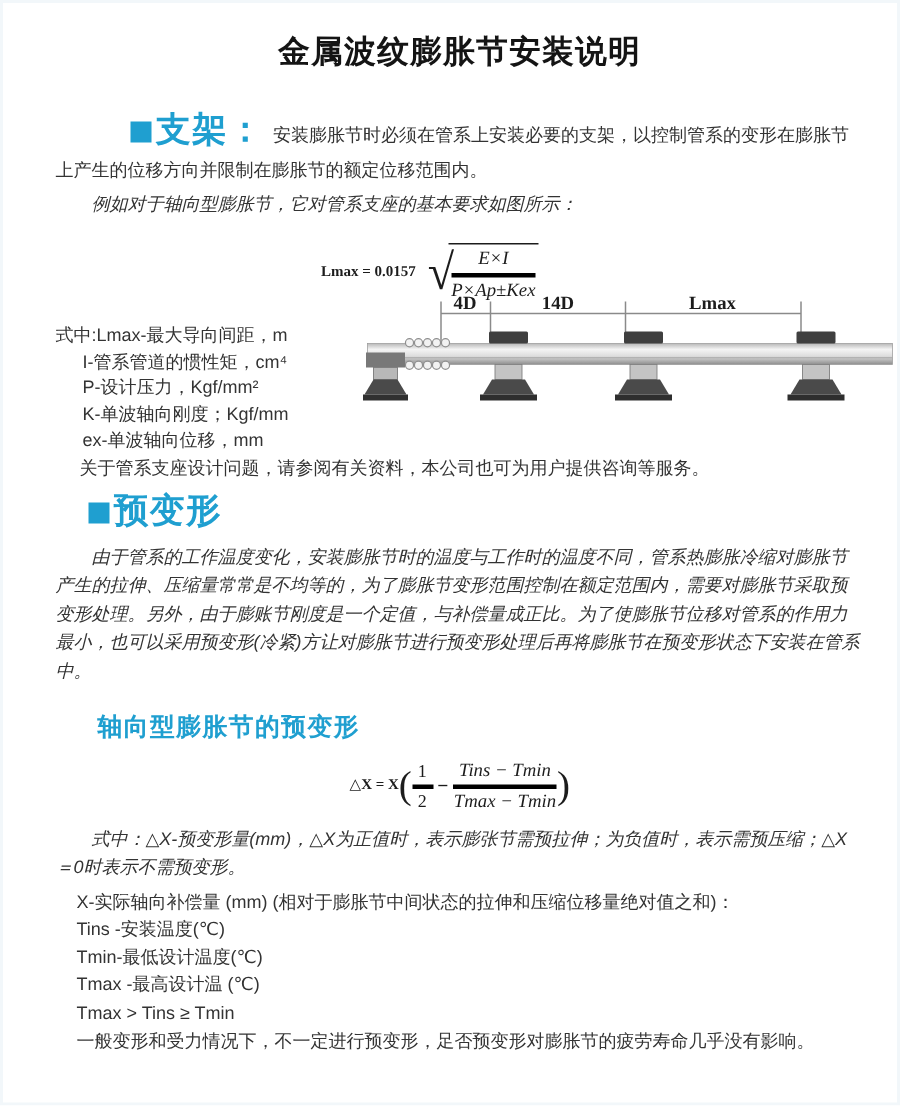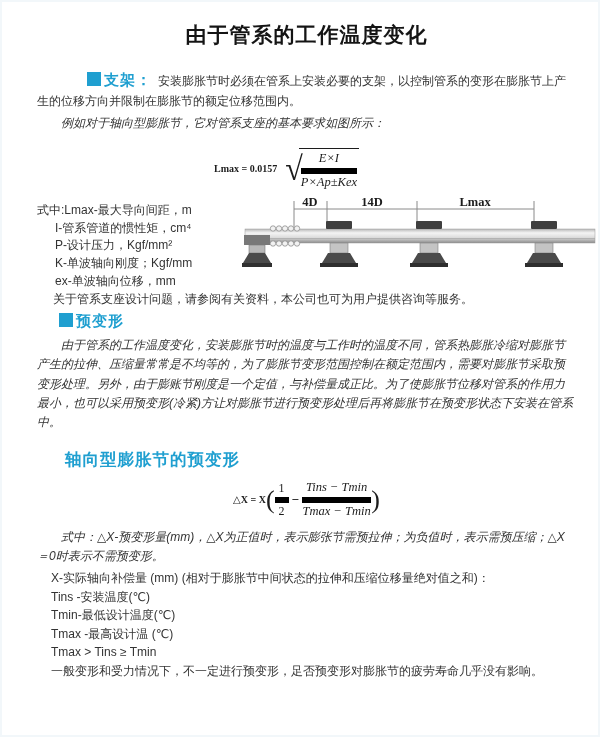--- a/index.html
+++ b/index.html
@@ -5,35 +5,35 @@
   html,body{margin:0;padding:0;background:#fff;}
   .page{
     width:600px;height:737px;background:#ffffff;position:relative;
     padding:10px 24px 0 37px;box-sizing:border-box;overflow:hidden;
     font-family:"Liberation Sans","DejaVu Sans",sans-serif;
     font-size:12px;line-height:1.6;color:#333;
     box-shadow:inset 0 0 0 2px #f2f7fa;
   }
   h1.title{font-size:21px;font-weight:700;color:#141414;text-align:center;margin:8px 0 16px;letter-spacing:1px;}
   .sq{display:inline-block;width:14px;height:14px;background:#1f9fd0;margin-right:3px;vertical-align:-1px;}
-  .h-blue{color:#1f9fd0;font-size:15px;font-weight:600;letter-spacing:1px;margin-right:6px;}
+  .h-blue{color:#1f9fd0;font-size:23px;font-weight:600;letter-spacing:1px;margin-right:6px;}
   p.para{margin:0 0 3px 0;}
   .p-support{text-indent:50px;}
   .indent{text-indent:2em;font-style:italic;}
   .sec-head{margin:16px 0 4px 0;padding-left:22px;}
 
   
   .formula{text-align:center;font-family:"Liberation Serif","DejaVu Serif",serif;color:#1c1c1c;}
   .f1{margin:10px 40px 8px 0;}
   .f2{margin:8px 0 8px 0;}
   .f-lhs{font-weight:700;font-size:10px;vertical-align:middle;}
   .radical{font-size:32px;font-weight:400;vertical-align:-7px;margin-left:8px;display:inline-block;transform:scaleY(1.05);}
   .sqrt-box{display:inline-block;border-top:1.6px solid #1c1c1c;vertical-align:middle;margin-left:-4px;padding:2px 2px 0 2px;}
   .frac{display:inline-block;vertical-align:middle;text-align:center;font-size:12.5px;line-height:1.25;}
-  .frac .num{display:block;border-bottom:6px solid #000000;padding:0 4px 1px;}
+  .frac .num{display:block;border-bottom:3px solid #000000;padding:0 4px 1px;}
   .frac .den{display:block;padding-top:1px;}
   .frac.it{font-style:italic;}
   .paren{font-size:26px;font-weight:400;vertical-align:middle;line-height:1;}
   .f-op{font-weight:700;vertical-align:middle;margin:0 3px;font-size:13px;}
   .half{font-size:12px;font-style:normal;}
 
   
   .defs{margin-top:4px;line-height:17.6px;width:340px;}
   .defs .d1{margin-left:18px;}
   .full-defs{line-height:19px;margin-left:16px;}
@@ -44,21 +44,21 @@
   
   .sub-head{color:#1f9fd0;font-size:16.5px;font-weight:700;margin:14px 0 6px 28px;letter-spacing:1px;}
 
   .vars{margin-left:14px;line-height:18.6px;}
 </style>
 </head>
 <body>
 
 <div class="page">
 
-  <h1 class="title">由于管系的工作温度变化</h1>
+  <h1 class="title">金属波纹膨胀节安装说明</h1>
 
   <p class="para p-support"><span class="sq"></span><span class="h-blue">支架：</span><span>安装膨胀节时必须在管系上安装必要的支架，以控制管系的变形在膨胀节上产生的位移方向并限制在膨胀节的额定位移范围内。</span></p>
 
   <p class="para indent">例如对于轴向型膨胀节，它对管系支座的基本要求如图所示：</p>
 
   <div class="formula f1">
     <span class="f-lhs">Lmax = 0.0157</span><span class="radical">√</span><span class="sqrt-box"><span class="frac it">
         <span class="num">E×I</span>
         <span class="den">P×Ap±Kex</span>
     </span></span>

